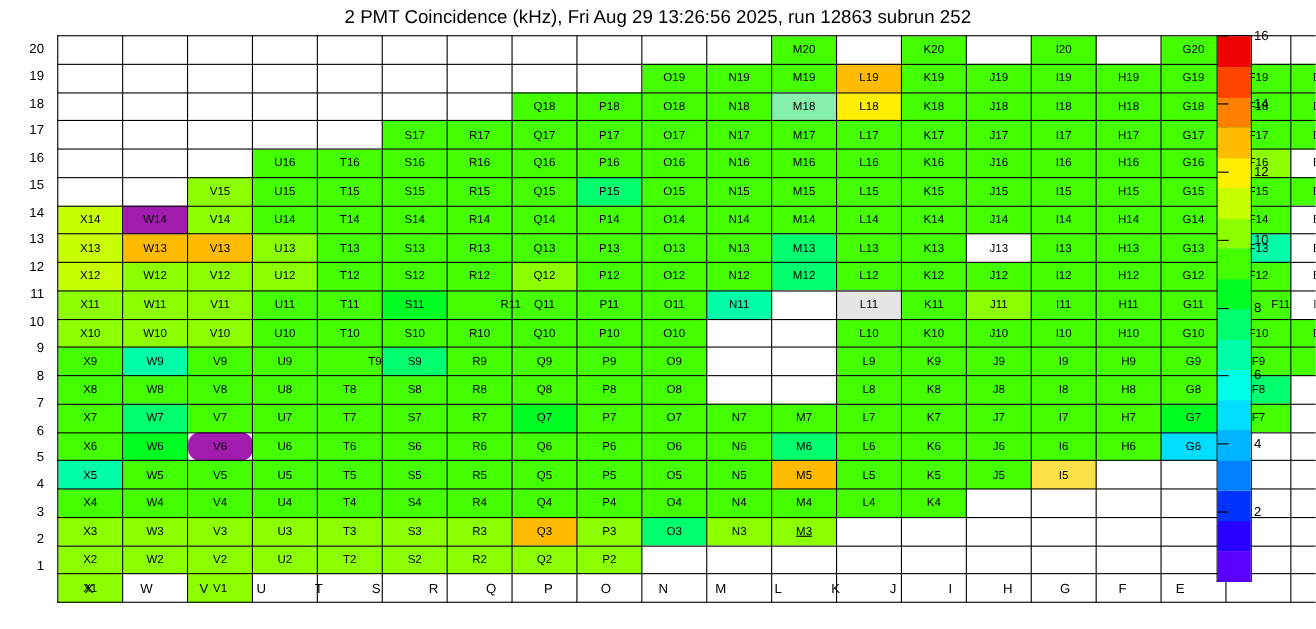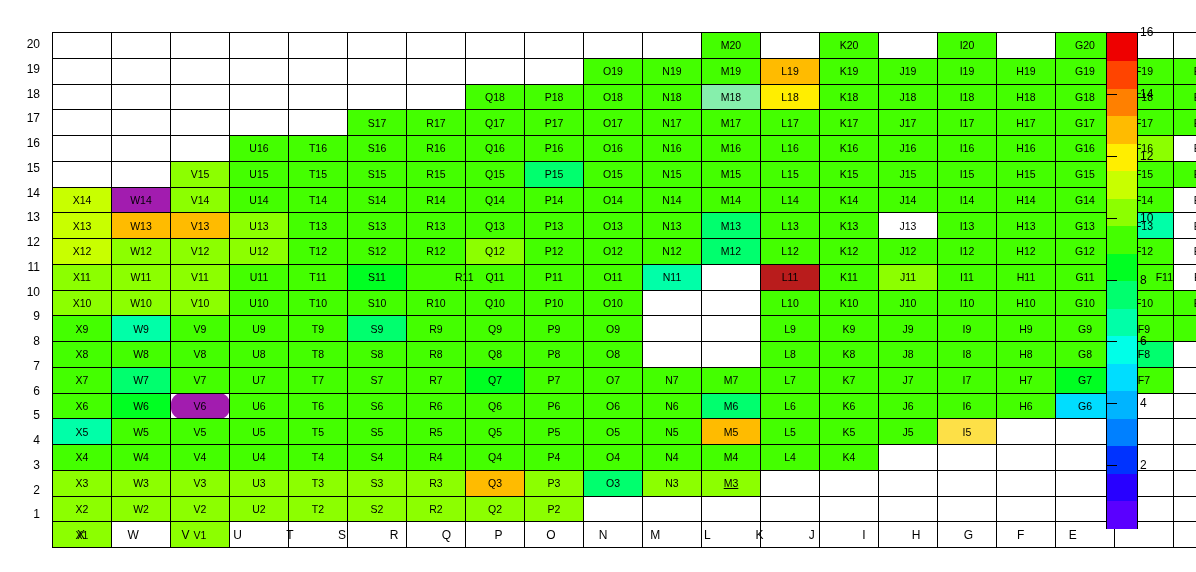--- a/index.html
+++ b/index.html
@@ -17,20 +17,21 @@
   #cbar .seg{position:absolute;left:0;width:30px;}
   #cbar .tickline{position:absolute;left:0;width:10px;height:1px;background:#000;}
   #cbarlabels{position:absolute;left:1140px;top:32px;width:54px;height:495px;}
   #cbarlabels div{position:absolute;left:0;font-size:12px;color:#000;transform:translateY(-50%);}
 </style>
 </head>
 <body>
 
 <div id="root">
 
+  <div id="title">2 PMT Coincidence (kHz), Fri Aug 29 13:26:56 2025, run 12863 subrun 252</div>
 
   <div id="ylabels">
       <div style="top: 0px; padding-right: 6px;">20</div>
       <div style="top: 24.75px; padding-right: 6px;">19</div>
       <div style="top: 49.5px; padding-right: 6px;">18</div>
       <div style="top: 74.25px; padding-right: 6px;">17</div>
       <div style="top: 99px; padding-right: 6px;">16</div>
       <div style="top: 123.75px; padding-right: 6px;">15</div>
       <div style="top: 148.5px; padding-right: 6px;">14</div>
       <div style="top: 173.25px; padding-right: 6px;">13</div>
@@ -255,21 +256,21 @@
             <td style="background: rgb(140, 255, 0);">V11</td>
             <td style="background: rgb(68, 255, 0);">U11</td>
             <td style="background: rgb(68, 255, 0);">T11</td>
             <td style="background: rgb(0, 255, 34);">S11</td>
             <td style="background: rgb(68, 255, 0); padding-left: 48px;">R11</td>
             <td style="background: rgb(68, 255, 0);">Q11</td>
             <td style="background: rgb(68, 255, 0);">P11</td>
             <td style="background: rgb(68, 255, 0);">O11</td>
             <td style="background: rgb(0, 255, 168);">N11</td>
             <td style="background: rgb(255, 255, 255);"></td>
-            <td style="background: #b91c1c;">L11</td>
+            <td style="background: #e5e5e5;">L11</td>
             <td style="background: rgb(68, 255, 0);">K11</td>
             <td style="background: rgb(140, 255, 0);">J11</td>
             <td style="background: rgb(68, 255, 0);">I11</td>
             <td style="background: rgb(68, 255, 0);">H11</td>
             <td style="background: rgb(68, 255, 0);">G11</td>
             <td style="background: rgb(68, 255, 0); text-align: right;">F11</td>
             <td style="background: rgb(255, 255, 255);">E11</td>
           </tr>
           <tr>
             <td style="background: rgb(140, 255, 0);">X10</td>
@@ -291,21 +292,21 @@
             <td style="background: rgb(68, 255, 0);">H10</td>
             <td style="background: rgb(68, 255, 0);">G10</td>
             <td style="background: rgb(68, 255, 0);">F10</td>
             <td style="background: rgb(68, 255, 0);">E10</td>
           </tr>
           <tr>
             <td style="background: rgb(68, 255, 0);">X9</td>
             <td style="background: rgb(0, 255, 168);">W9</td>
             <td style="background: rgb(68, 255, 0);">V9</td>
             <td style="background: rgb(68, 255, 0);">U9</td>
-            <td style="background: rgb(68, 255, 0);">T9</td>
+            <td style="background: rgb(68, 255, 0); text-align: right;">T9</td>
             <td style="background: rgb(0, 255, 110);">S9</td>
             <td style="background: rgb(68, 255, 0);">R9</td>
             <td style="background: rgb(68, 255, 0);">Q9</td>
             <td style="background: rgb(68, 255, 0);">P9</td>
             <td style="background: rgb(68, 255, 0);">O9</td>
             <td style="background: rgb(255, 255, 255);"></td>
             <td style="background: rgb(255, 255, 255);"></td>
             <td style="background: rgb(68, 255, 0);">L9</td>
             <td style="background: rgb(68, 255, 0);">K9</td>
             <td style="background: rgb(68, 255, 0);">J9</td>

